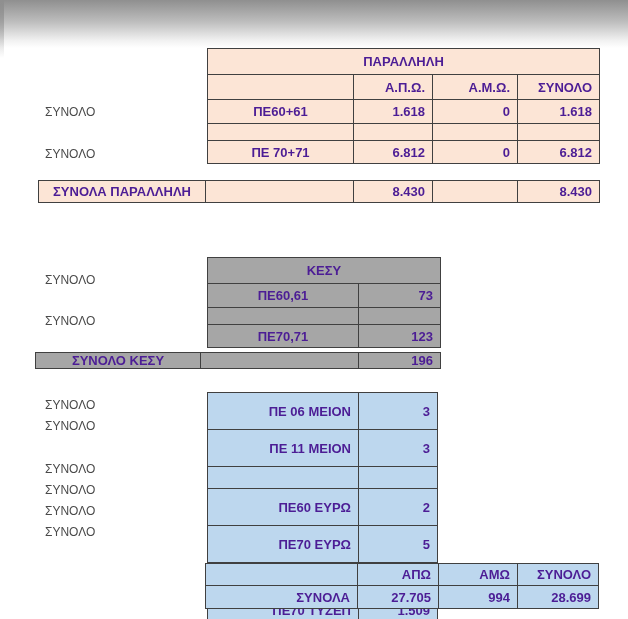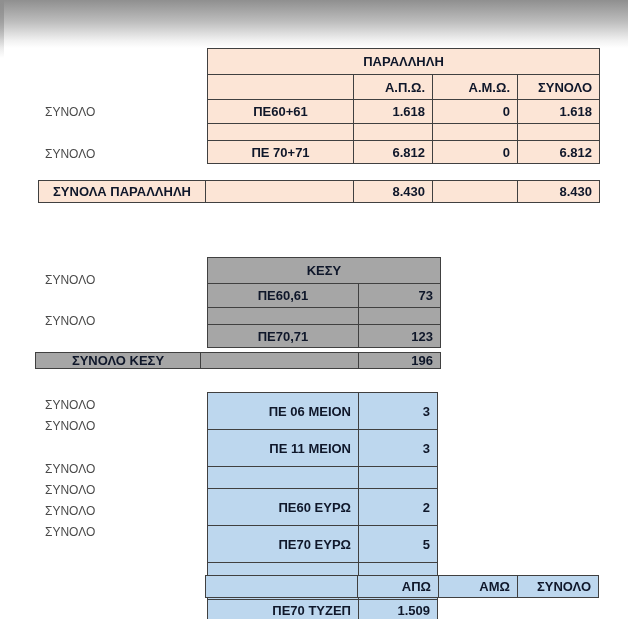--- a/index.html
+++ b/index.html
@@ -6,36 +6,36 @@
   body{
     width:628px;height:619px;position:relative;background:#ffffff;
     font-family:"Liberation Sans",sans-serif;overflow:hidden;
   }
   .top-shade{position:absolute;top:0;left:0;width:628px;height:48px;
     background:linear-gradient(to bottom,#8f8f8f 0%,#bdbdbd 45%,#f2f2f2 85%,#ffffff 100%);}
   .left-shade{position:absolute;top:0;left:0;width:4px;height:58px;
     background:linear-gradient(to bottom,#8f8f8f 0%,rgba(255,255,255,0) 100%);}
 
   table.tbl{position:absolute;border-collapse:collapse;table-layout:fixed;}
-  table.tbl td{border:1px solid #404040;font-weight:bold;font-size:13px;color:#0f172a;
+  table.tbl td{border:1px solid #404040;font-weight:bold;font-size:13px;color:#4c1d95;
     padding:0 7px;white-space:nowrap;overflow:hidden;box-sizing:border-box;vertical-align:middle;}
   .peach td{background:#fce5d6;}
   .gray td{background:#a6a6a6;}
   .blue td{background:#bdd7ee;}
   .title-cell{font-size:15px;text-align:center;}
   .ac{text-align:right}.ar{text-align:right}.al{text-align:center}
   .h26{height:26px}.h25{height:25px}.h24{height:24px}.h23{height:23px}
   .h22{height:22px}.h21{height:37px}.h20{height:16px}.h17{height:17px}
 
   #t-parallili{left:207px;top:48px;}
   #t-parallili-sum{left:38px;top:180px;}
   #t-kesy{left:207px;top:241px;margin-top:16px;}
   #t-kesy-sum{left:35px;top:352px;}
   #t-list{left:207px;top:392px;}
-  #t-totals{left:205px;top:563px;margin-top:12px;}
+  #t-totals{left:205px;top:563px;}
 
   .side-label{position:absolute;left:45px;font-size:12px;color:#4a4a4a;height:14px;line-height:14px;}
   .sl-1{top:105px}.sl-2{top:147px}.sl-3{top:273px}.sl-4{top:314px}.sl-5{top:398px}
   .sl-6{top:419px}.sl-7{top:462px}.sl-8{top:483px}.sl-9{top:504px}.sl-10{top:525px}
 </style>
 </head>
 <body>
 
 <div class="top-shade"></div>
 <div class="left-shade"></div>
@@ -191,14 +191,20 @@
       <col style="width:79px">
       <col style="width:81px">
     </colgroup>
   <tbody>
       <tr class="h22">
     <td></td>
     <td class="ac">ΑΠΩ</td>
     <td class="ac">ΑΜΩ</td>
     <td class="ac">ΣΥΝΟΛΟ</td>
   </tr>
+  <tr class="h23">
+    <td class="ac">ΣΥΝΟΛΑ</td>
+    <td class="ac">27.705</td>
+    <td class="ac">994</td>
+    <td class="ac">28.699</td>
+  </tr>
 </tbody>
   </table>
 
 </body></html>

